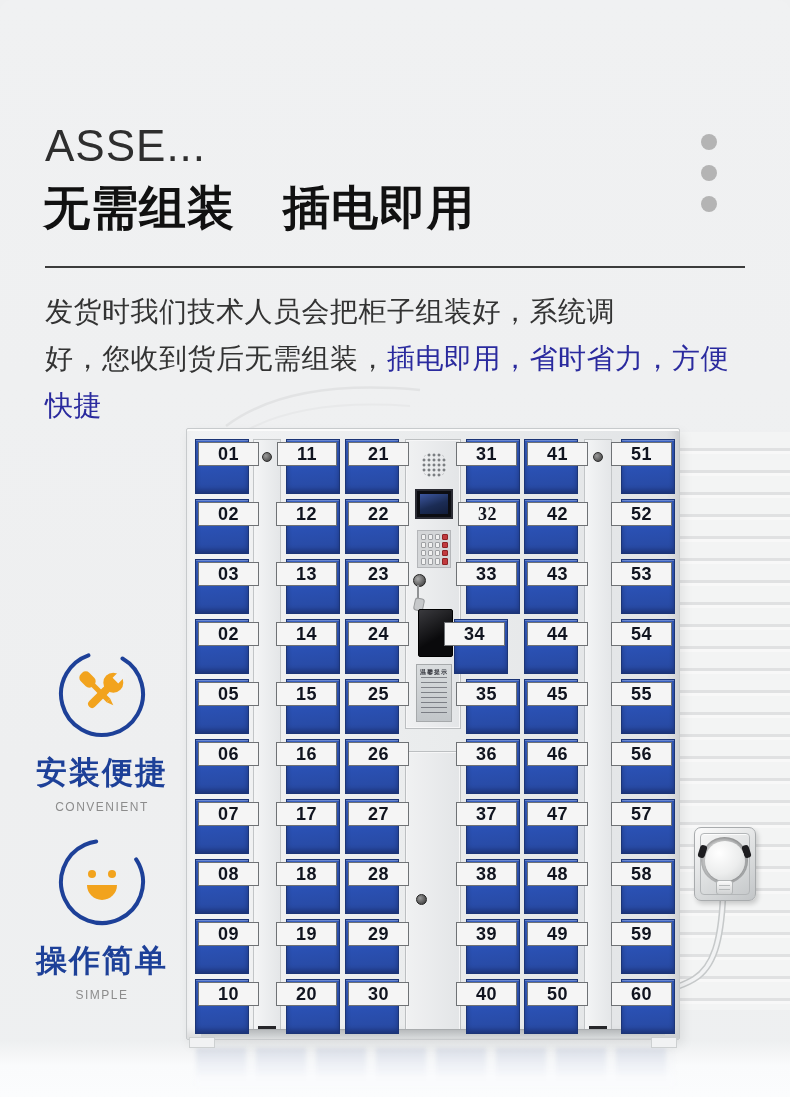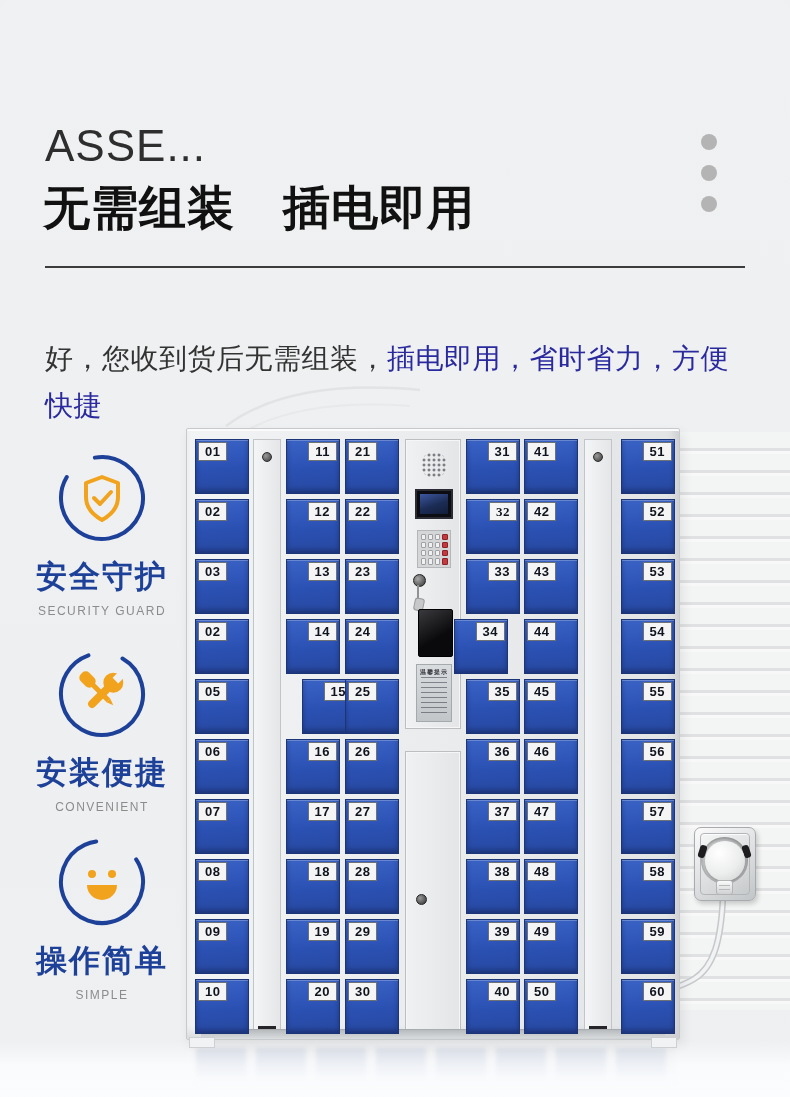--- a/index.html
+++ b/index.html
@@ -41,21 +41,21 @@
   
   .cabinet{position:absolute;left:186px;top:428px;width:494px;height:612px;
     background:linear-gradient(90deg,#f2f3f4 0%,#e9ebec 55%,#e2e4e6 100%);
     border:1px solid #c7cacc;box-sizing:border-box;border-radius:2px;
     box-shadow:inset 0 2px 0 #fbfbfb,inset -4px -6px 10px rgba(0,0,0,.10),3px 5px 12px rgba(0,0,0,.08);}
   .door{position:absolute;width:54px;height:55px;box-sizing:border-box;
     background:linear-gradient(175deg,#3a63c6 0%,#2a50b2 55%,#27489f 100%);
     border:1px solid #1c3576;
     box-shadow:inset 0 1px 0 rgba(255,255,255,.25),inset 0 -3px 5px rgba(0,0,25,.30);}
   .plate{position:absolute;top:2px;background:#f5f5f5;border:1px solid #6f7275;
-    color:#10141f;font-weight:700;font-size:13px;line-height:1;padding:2px 6px;letter-spacing:.5px;}
+    color:#10141f;font-weight:700;font-size:18px;line-height:1;padding:2px 19px;letter-spacing:.5px;}
   .plate.left{left:2px;} .plate.right{right:2px;}
   .strip{position:absolute;top:10px;width:28px;height:595px;box-sizing:border-box;
     background:linear-gradient(90deg,#f4f5f6,#e4e6e8);border:1px solid #c2c5c7;}
   .s1{left:66px;} .s2{left:397px;}
   .strip-lock{position:absolute;left:50%;top:12px;transform:translateX(-50%);
     width:8px;height:8px;border-radius:50%;background:radial-gradient(circle at 35% 35%,#9a9a9a,#3a3a3a);border:1px solid #2c2c2c;}
   .strip-vent{position:absolute;left:50%;bottom:3px;transform:translateX(-50%);
     width:18px;height:4px;background:#26262a;}
 
   .center-col{position:absolute;left:218px;top:10px;width:56px;height:595px;}
@@ -123,21 +123,21 @@
 
   <div class="title">ASSE...</div>
   <div class="heading">无需组装　插电即用</div>
   <div class="decor-dots">
     <div class="decor-dot"></div>
     <div class="decor-dot"></div>
     <div class="decor-dot"></div>
   </div>
   <div class="divider"></div>
   <div class="intro">
-    <br>
+    <span>发货时我们技术人员会把柜子组装好，系统调</span><br>
     <span>好，您收到货后无需组装，</span><span class="hl">插电即用，省时省力，方便快捷</span>
   </div>
 
   <svg class="swirl" width="220" height="70">
     <path d="M6 58 Q 70 10 200 22" stroke="#e2e3e4" stroke-width="2.5" fill="none"></path>
     <path d="M20 66 Q 80 30 190 38" stroke="#e8e9ea" stroke-width="2" fill="none"></path>
   </svg>
   <div class="wall-stripes"></div>
   <div class="floor"></div>
   <div class="cabinet-reflection"></div>
@@ -243,21 +243,21 @@
       </div>
       <div class="door" style="left: 99px; top: 70px;">
         <span class="plate right">12</span>
       </div>
       <div class="door" style="left: 99px; top: 130px;">
         <span class="plate right">13</span>
       </div>
       <div class="door" style="left: 99px; top: 190px;">
         <span class="plate right">14</span>
       </div>
-      <div class="door" style="left: 115px; top: 250px;">
+      <div class="door" style="left: 99px; top: 250px;">
         <span class="plate right">15</span>
       </div>
       <div class="door" style="left: 99px; top: 310px;">
         <span class="plate right">16</span>
       </div>
       <div class="door" style="left: 99px; top: 370px;">
         <span class="plate right">17</span>
       </div>
       <div class="door" style="left: 99px; top: 430px;">
         <span class="plate right">18</span>
@@ -383,29 +383,20 @@
         <span class="plate right">58</span>
       </div>
       <div class="door" style="left: 434px; top: 490px;">
         <span class="plate right">59</span>
       </div>
       <div class="door" style="left: 434px; top: 550px;">
         <span class="plate right">60</span>
       </div>
     </div>
 
-  <div class="feature f1">
-    <svg width="92" height="92" viewBox="0 0 92 92">
-      <circle cx="46" cy="46" r="41" fill="none" stroke="#1d4098" stroke-width="4" stroke-dasharray="222 36" transform="rotate(-100 46 46)" stroke-linecap="round"></circle>
-      <path d="M46 25 L62 31 V45 C62 56 55 63 46 68 C37 63 30 56 30 45 V31 Z" fill="none" stroke="#f2a31d" stroke-width="4" stroke-linejoin="round"></path>
-      <polyline points="38,46 44,52 55,40" fill="none" stroke="#f2a31d" stroke-width="4" stroke-linecap="round" stroke-linejoin="round"></polyline>
-    </svg>
-    <div class="feature-title">安全守护</div>
-    <div class="feature-sub">SECURITY GUARD</div>
-  </div>
 
   <div class="feature f3">
     <svg width="92" height="92" viewBox="0 0 92 92">
       <circle cx="46" cy="46" r="41" fill="none" stroke="#1d4098" stroke-width="4" stroke-dasharray="205 46" transform="rotate(-25 46 46)" stroke-linecap="round"></circle>
       <circle cx="36" cy="38" r="4" fill="#f2a31d"></circle>
       <circle cx="56" cy="38" r="4" fill="#f2a31d"></circle>
       <path d="M31 49 h30 a15 15 0 0 1 -30 0 z" fill="#f2a31d"></path>
     </svg>
     <div class="feature-title">操作简单</div>
     <div class="feature-sub">SIMPLE</div>

